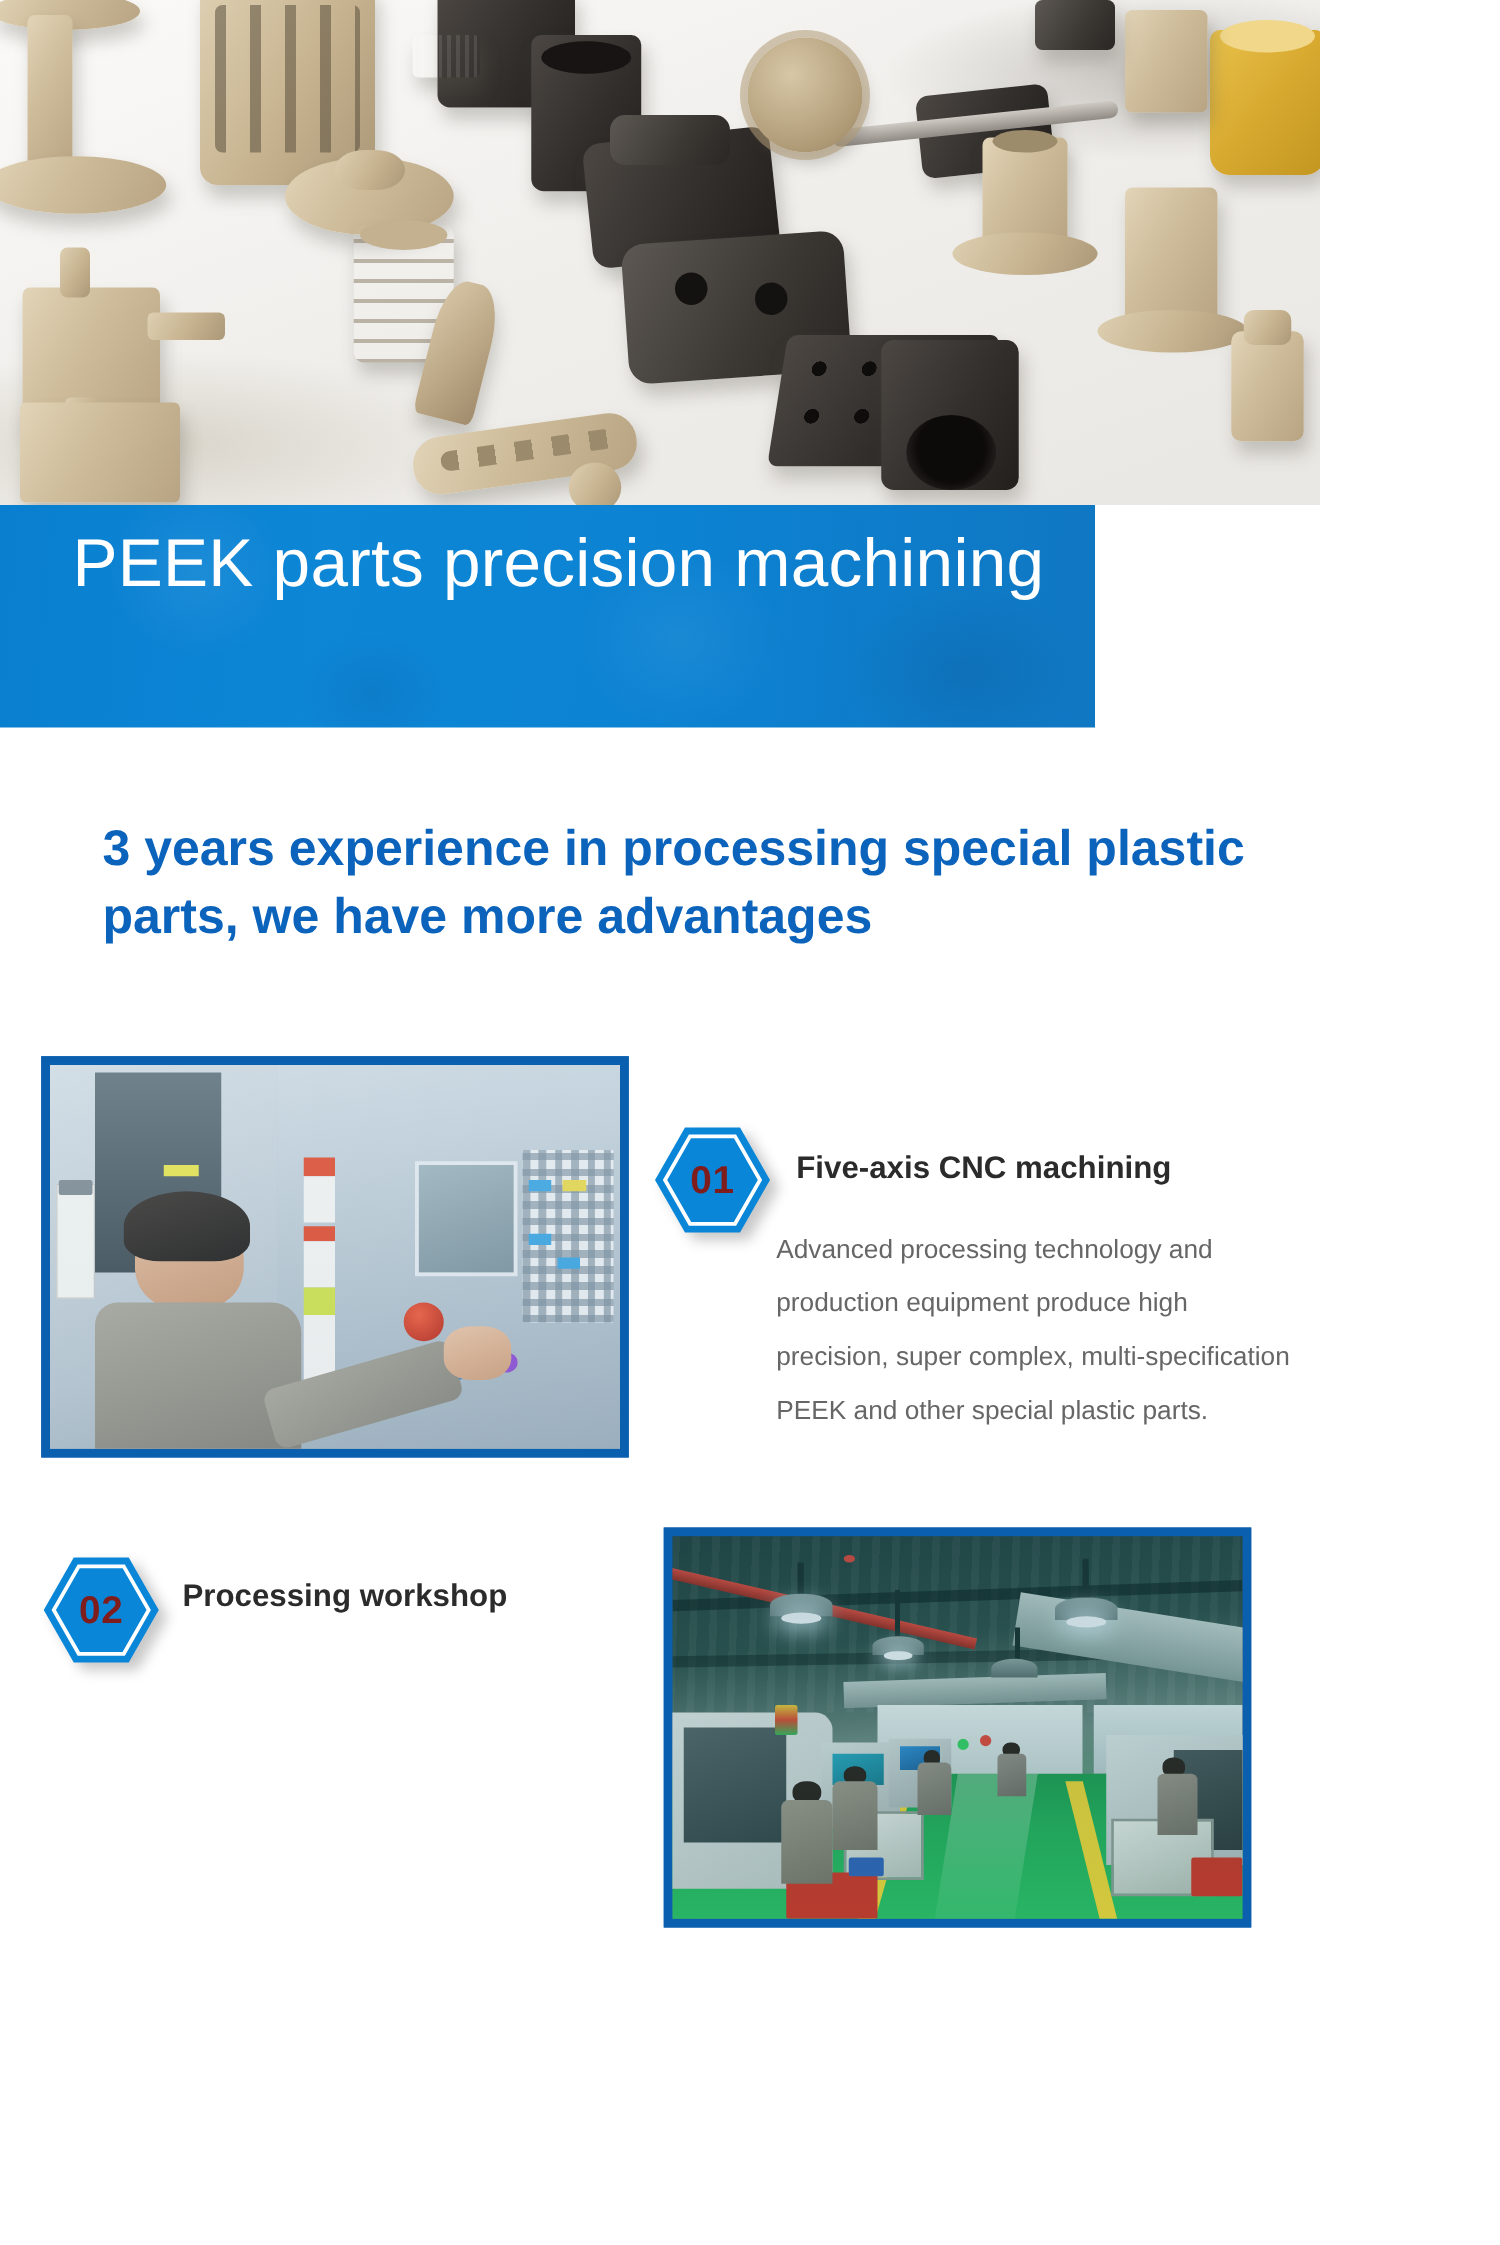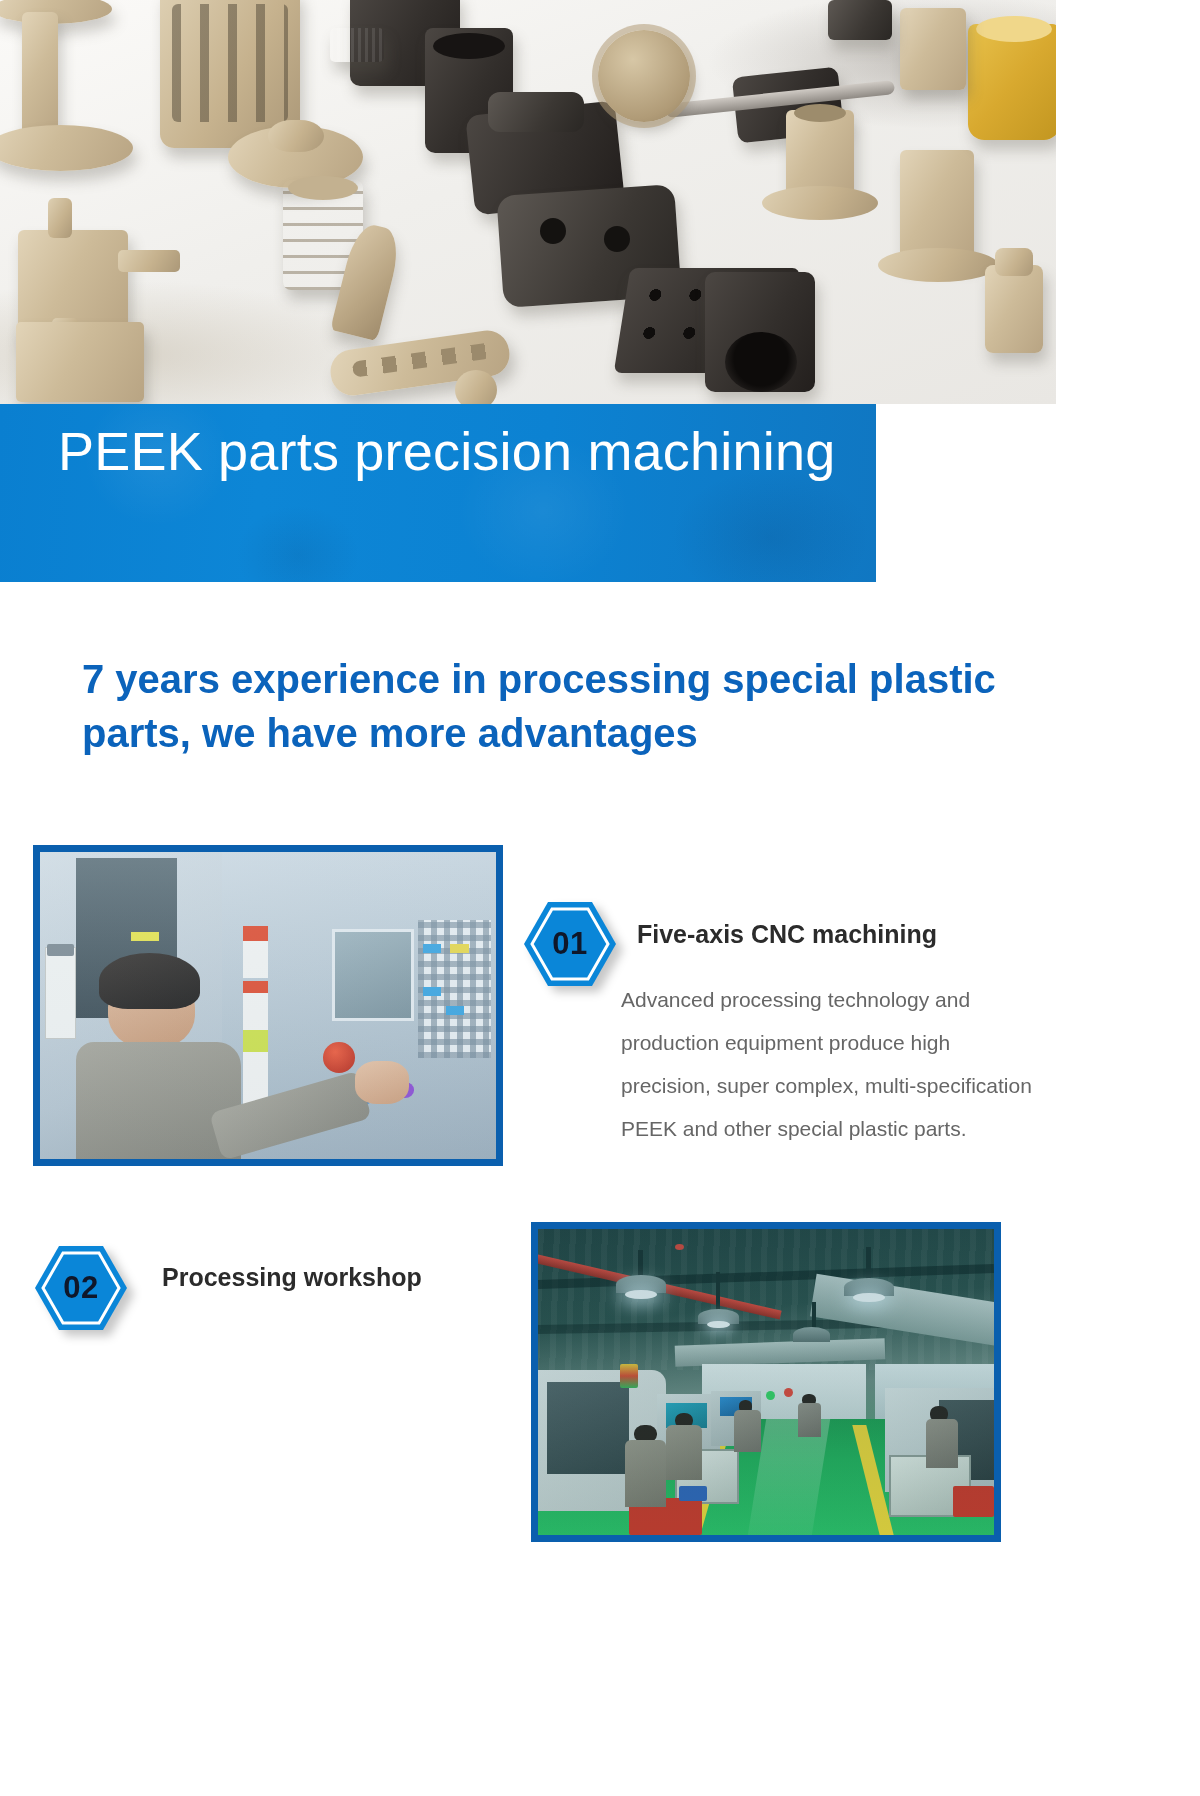--- a/index.html
+++ b/index.html
@@ -87,33 +87,33 @@
   .photo-frame-2 {
     position: absolute; left: 531px; top: 1222px; width: 470px; height: 320px;
     border: 7px solid #0a5fae; background: #0a5fae;
   }
   .photo-shop { position: relative; width: 100%; height: 100%; overflow: hidden;
     background: linear-gradient(175deg,#23413f 0%, #2c4f4b 28%, #6d8b85 52%, #2fa85e 100%); }
 
   .feat2-badge { position: absolute; left: 33px; top: 1244px; }
   .feat2-title {
     position: absolute; left: 146px; top: 1263px;
-    font-size: 25px; font-weight: bold; color: #2b2b2b; white-space: nowrap; margin-left: 16px;
+    font-size: 25px; font-weight: bold; color: #2b2b2b; white-space: nowrap;
   }
   .feat2-body {
     position: absolute; left: 107px; top: 1320px; width: 400px;
     font-size: 21px; color: #666666; line-height: 2.05;
   }
 
   
   .hexwrap { position: relative; width: 96px; height: 88px; }
   .hexwrap svg { display:block; filter: drop-shadow(7px 6px 5px rgba(0,0,0,.22)); }
   .hexnum {
     position: absolute; inset: 0; display: flex; align-items: center; justify-content: center;
-    font-size: 31px; font-weight: bold; color: #0f172a; letter-spacing: .5px;
+    font-size: 31px; font-weight: bold; color: #7f1d1d; letter-spacing: .5px;
     padding-bottom: 1px;
     text-align: center;
   }
 </style>
 </head>
 <body>
 
 <div class="page">
 
   <div class="hero">
@@ -201,21 +201,21 @@
 
     <div class="part beige shadowy" style="left:900px;top:8px;width:66px;height:82px;border-radius:6px;"></div>
 
     <div class="part dark2 shadowy" style="left:828px;top:0px;width:64px;height:40px;border-radius:6px;"></div>
   </div>
 
   <div class="banner">
     <div class="banner-title">PEEK parts precision machining</div>
   </div>
 
-  <div class="section-heading">7 years experience in processing special plastic parts, we have more advantages</div>
+  <div class="section-heading">3 years experience in processing special plastic parts, we have more advantages</div>
 
   <div class="photo-frame-1">
     <div class="photo-cnc">
 
       <div style="position:absolute;left:0;top:0;width:40%;height:100%;
                   background:linear-gradient(160deg,#d5dee4,#b9c7d1 70%,#a6b6c1);"></div>
 
       <div style="position:absolute;left:8%;top:2%;width:22%;height:52%;
                   background:linear-gradient(180deg,#5f7078,#3d4c54);"></div>
 

